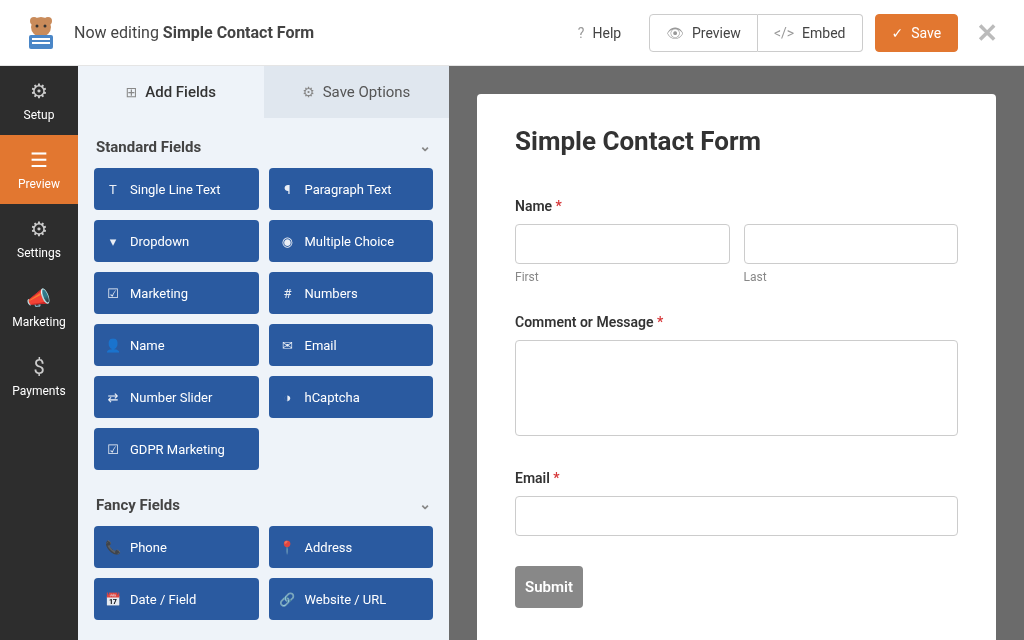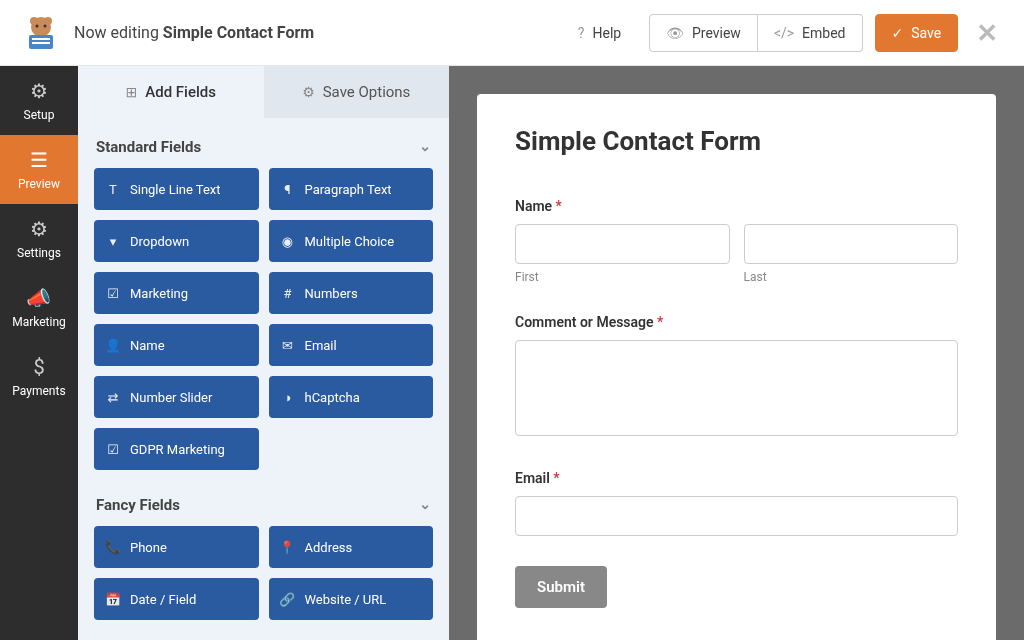--- a/index.html
+++ b/index.html
@@ -41,21 +41,21 @@
 .form{background:#fff;border-radius:4px;padding:32px 38px;min-height:560px}
 .ftitle{font-size:26px;font-weight:700;color:#333;margin-bottom:42px}
 .fld{margin-bottom:30px}
 .flabel{font-size:14px;color:#333;font-weight:600;margin-bottom:10px;display:block}
 .req{color:#d63638}
 .row{display:flex;gap:14px}
 .col{flex:1}
 .inp{width:100%;height:40px;border:1px solid #ccc;border-radius:4px;padding:0 10px;font-size:14px}
 .ta{width:100%;height:96px;border:1px solid #ccc;border-radius:4px;padding:10px;font-size:14px;resize:none}
 .sublabel{font-size:12px;color:#888;margin-top:6px}
-.submit{background:#888;color:#fff;border:none;height:42px;padding:0 22px;border-radius:4px;font-size:15px;font-weight:600;cursor:pointer}
+.submit{background:#888;color:#fff;border:none;height:42px;padding:0 10px;border-radius:4px;font-size:15px;font-weight:600;cursor:pointer}
 svg{display:block}
 </style>
 </head>
 <body>
 
 <div class="app">
   <div class="topbar">
     <div class="logo">
       <svg width="40" height="40" viewBox="0 0 40 40">
         <circle cx="20" cy="14" r="10" fill="#c98b5a"></circle>

